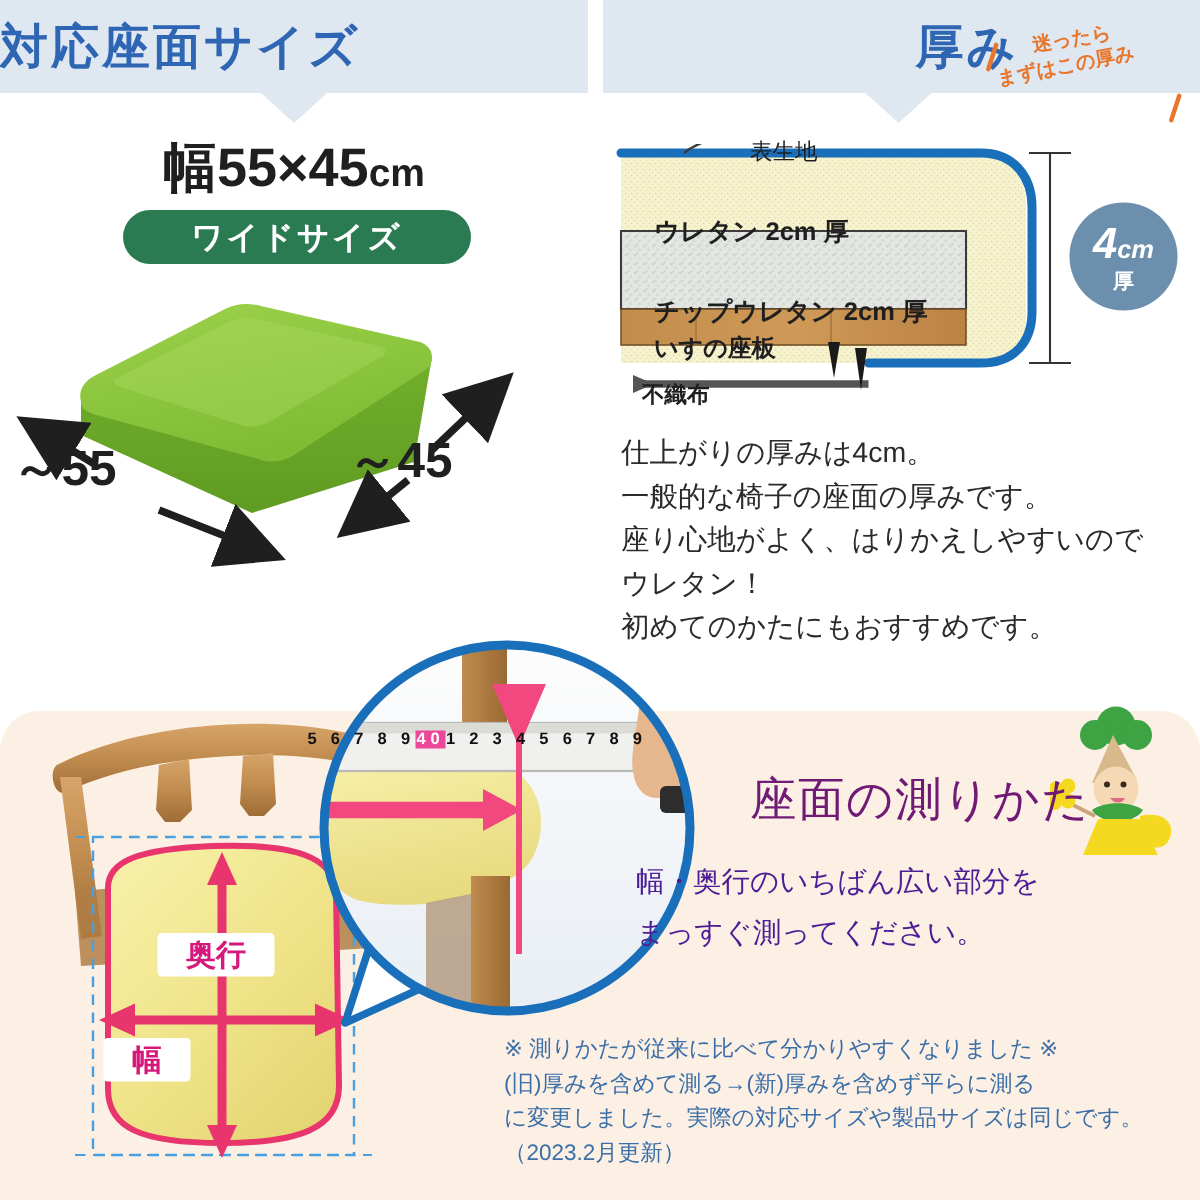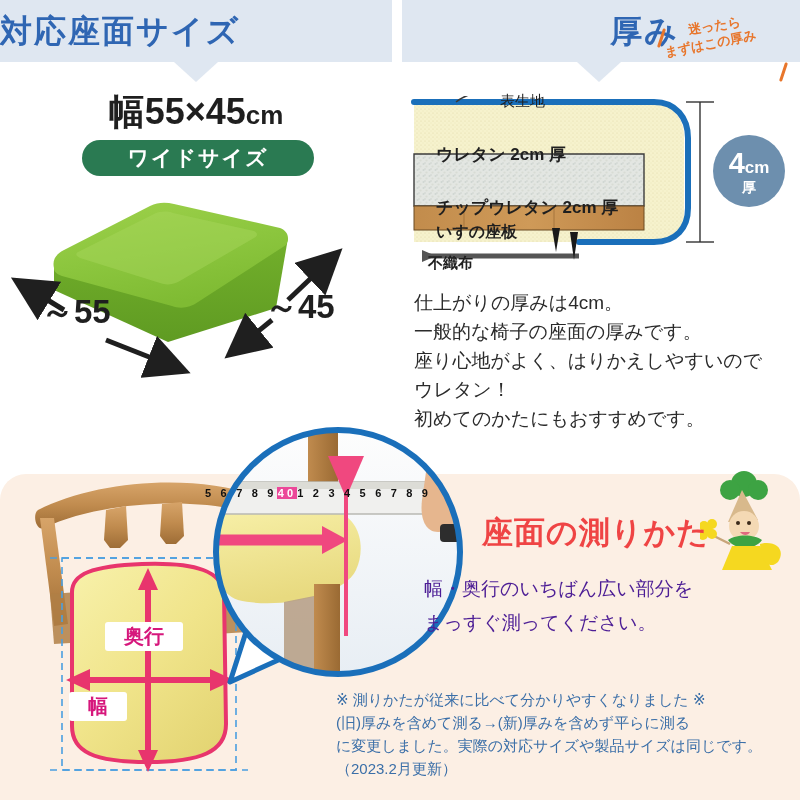--- a/index.html
+++ b/index.html
@@ -52,54 +52,53 @@
     background:#2a7a52;border-radius:18px;color:#fff;
     font-size:21px;font-weight:bold;letter-spacing:2px;
     display:flex;align-items:center;justify-content:center;
   }
 
   
   .cushion-wrap{position:absolute;left:18px;top:190px;width:360px;height:180px;}
   .dim-label{
     position:absolute;font-size:33px;font-weight:bold;color:#1f1f1f;
     white-space:nowrap;
-    margin-left:33px;
   }
   .dim-55{left:8px;top:290px;}
   .dim-45{left:232px;top:285px;}
   .layer-label{
     position:absolute;font-size:15px;font-weight:bold;color:#1f1f1f;
     white-space:nowrap;
     text-align:right;
   }
   .lab-top{left:500px;top:92px;font-weight:normal;font-size:15px;}
   .lab-nonwoven{left:428px;top:254px;}
   .badge4{
     position:absolute;left:713px;top:135px;width:72px;height:72px;
     border-radius:50%;background:#6d8fae;color:#fff;
     display:flex;flex-direction:column;align-items:center;justify-content:center;
     line-height:1;
   }
-  .badge4 .big{font-size:29px;font-weight:bold;}
+  .badge4 .big{font-size:29px;font-weight:bold;font-style:italic;}
   .badge4 .big .sm{font-size:17px;}
   .badge4 .sub{font-size:14px;font-weight:bold;margin-top:2px;}
 
   .desc{
     position:absolute;left:414px;top:288px;width:380px;
     font-size:19px;color:#2b2b2b;line-height:29px;
   }
 
   
   .peach{
     position:absolute;left:0;top:474px;width:800px;height:326px;
     background:#fcefe4;border-radius:26px 26px 0 0;
   }
   .measure-title{
-    position:absolute;left:482px;top:512px;
-    font-size:31px;font-weight:bold;color:#ef4444;letter-spacing:1px;
+    position:absolute;left:500px;top:512px;
+    font-size:31px;font-weight:normal;color:#701a75;letter-spacing:1px;
     white-space:nowrap;
   }
   .measure-text{
     position:absolute;left:424px;top:572px;width:370px;
     font-size:19px;color:#4c1d95;line-height:34px;
   }
   .footnote{
     position:absolute;left:336px;top:688px;width:460px;
     font-size:15px;color:#3b6fa8;line-height:23px;
   }

